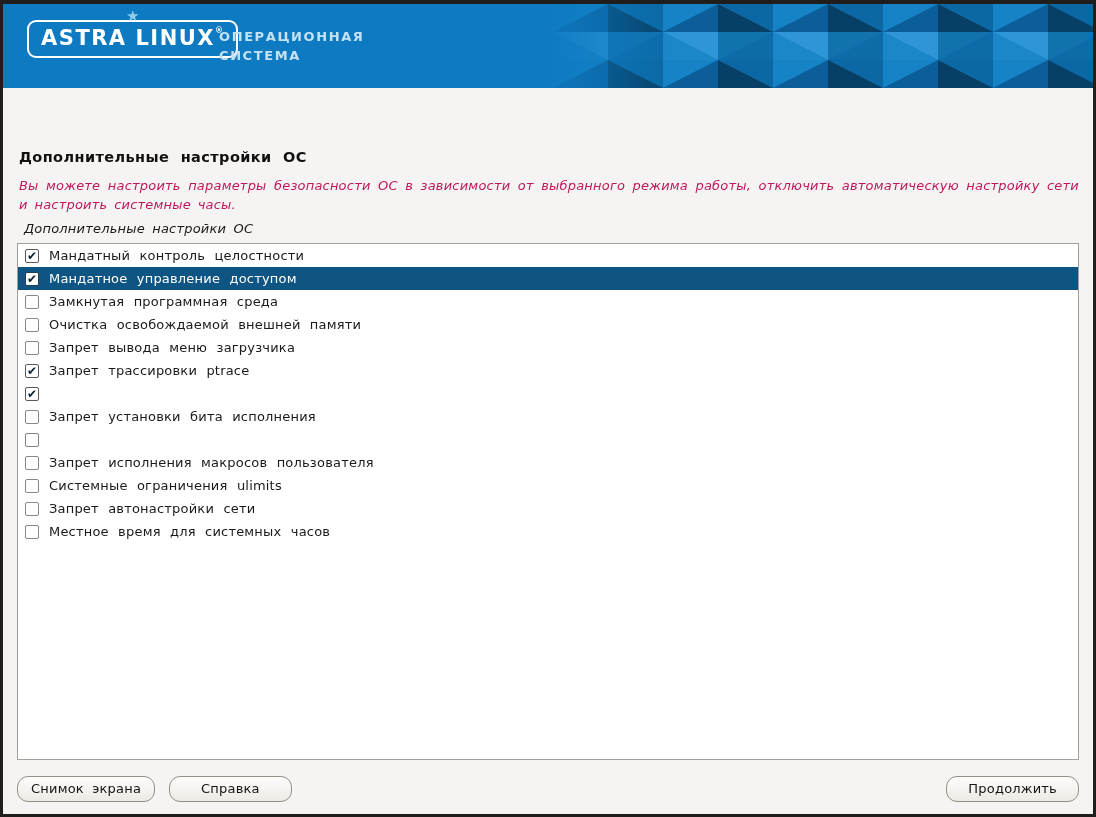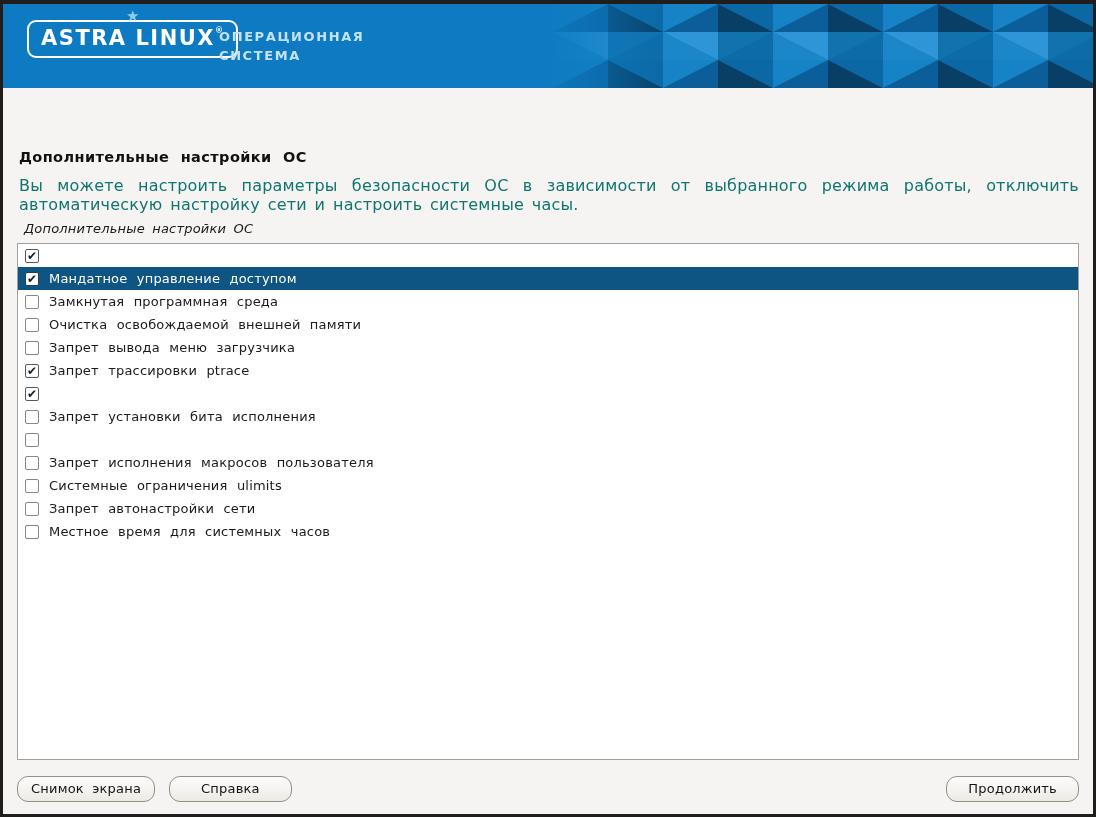--- a/index.html
+++ b/index.html
@@ -44,22 +44,22 @@
     letter-spacing:1.6px;line-height:19px;white-space:nowrap;
   }
 
   
   .content{flex:1;display:flex;flex-direction:column;padding:12px 14px 12px 14px;overflow:hidden;margin-top:47px;}
   h1.page-title{
     margin:2px 0 11px 2px;font-size:14.5px;font-weight:bold;color:#111;
     letter-spacing:.4px;word-spacing:6px;
   }
   .desc{
-    margin:0 0 5px 2px;font-size:16px;line-height:19px;color:#0f766e;
-    text-align:justify;word-spacing:2.5px;letter-spacing:.2px;
+    margin:0 0 5px 2px;font-size:13px;line-height:19px;color:#be185d;
+    text-align:justify;word-spacing:2.5px;letter-spacing:.2px;font-style:italic;
   }
   .subtitle{
     margin:2px 0 7px 7px;font-size:13px;font-style:italic;color:#1a1a1a;
     word-spacing:3px;letter-spacing:.2px;
   }
 
   .listbox{
     flex:1;border:1px solid #a3a09c;background:#ffffff;overflow:hidden;
   }
   .row{
@@ -126,20 +126,21 @@
   </header>
 
   <main class="content">
     <h1 class="page-title">Дополнительные настройки ОС</h1>
     <p class="desc">Вы можете настроить параметры безопасности ОС в зависимости от выбранного режима работы, отключить автоматическую настройку сети и настроить системные часы.</p>
     <p class="subtitle">Дополнительные настройки ОС</p>
 
     <div class="listbox" id="listbox">
   <div class="row checked">
     <span class="cb">✔</span>
+    <span class="lbl">Мандатный контроль целостности</span>
   </div>
 
   <div class="row selected checked">
     <span class="cb">✔</span>
     <span class="lbl">Мандатное управление доступом</span>
   </div>
 
   <div class="row">
     <span class="cb"></span>
     <span class="lbl">Замкнутая программная среда</span>

